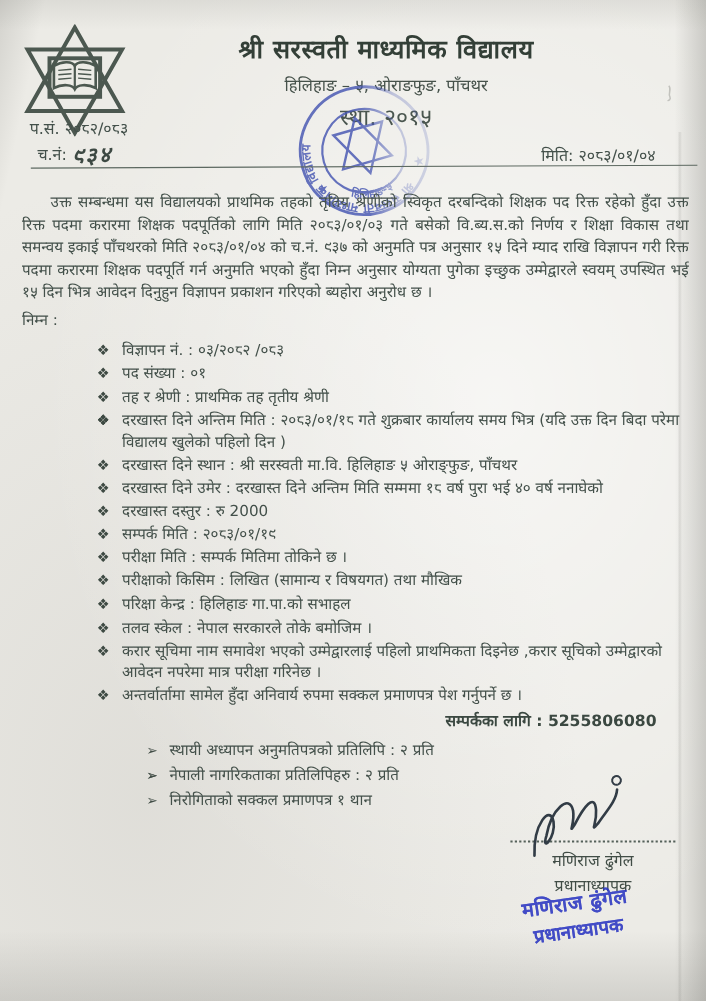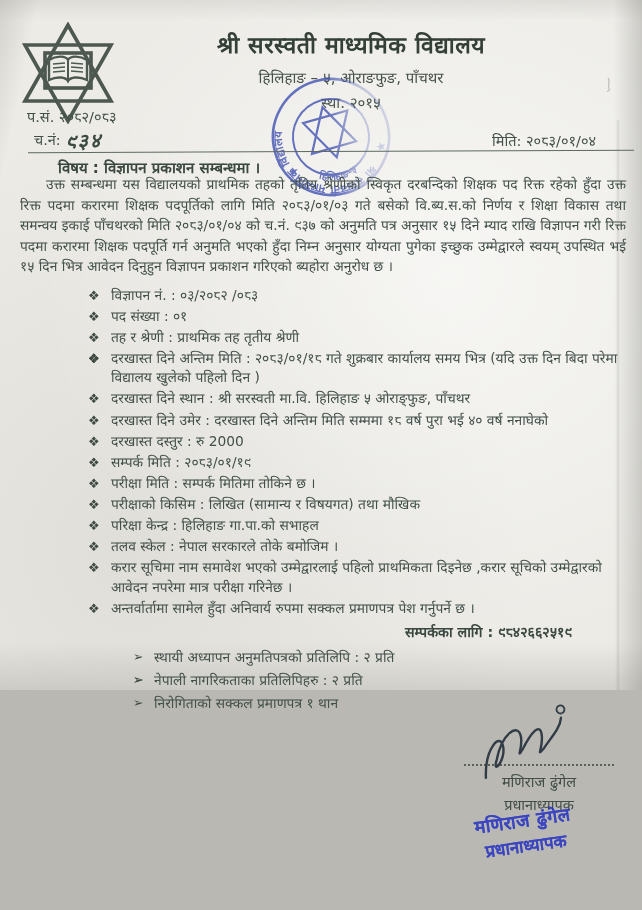--- a/index.html
+++ b/index.html
@@ -2,40 +2,40 @@
 <html lang="ne"><head>
 <meta charset="utf-8">
 <style>
   html,body{margin:0;padding:0;}
   body{
     width:642px;height:910px;overflow:hidden;
     font-family:"DejaVu Sans",sans-serif;
     background:#b9b8b3;
   }
   .page{
-    position:relative;width:642px;height:690px;
+    position:relative;width:642px;height:910px;
     color:#43504a;
     background:
       linear-gradient(102deg, rgba(110,110,105,.20), rgba(0,0,0,0) 5%),
       linear-gradient(to left, rgba(95,95,90,.25), rgba(0,0,0,0) 4.5%),
       linear-gradient(to bottom, rgba(140,140,134,.16), rgba(0,0,0,0) 3%, rgba(0,0,0,0) 93%, rgba(115,115,110,.22)),
       radial-gradient(ellipse at 70% 40%, rgba(255,255,255,.55), rgba(0,0,0,0) 65%),
       radial-gradient(ellipse at 20% 80%, rgba(200,198,192,.35), rgba(0,0,0,0) 55%),
       #ecebe6;
   }
   .page::after{ 
     content:"";position:absolute;top:120px;bottom:0;right:22px;width:4px;
     background:linear-gradient(to right, rgba(0,0,0,0), rgba(90,90,85,.14), rgba(0,0,0,0));
   }
   
   .logo{position:absolute;left:16px;top:22px;width:104px;height:102px;}
   .head-center{position:absolute;left:130px;right:70px;top:28px;text-align:center;}
   .school-name{font-size:23px;font-weight:bold;color:#333f37;letter-spacing:.5px;}
   .school-address{font-size:15px;margin-top:7px;color:#46524b;}
-  .school-est{font-size:15px;margin-top:5px;color:#4a564f;}
+  .school-est{font-size:21px;margin-top:5px;color:#4a564f;}
   .seal-center{
     position:absolute;left:268px;top:74px;width:126px;height:126px;
     transform:rotate(-16deg);opacity:.82;
     -webkit-mask-image:linear-gradient(100deg,#000 50%,rgba(0,0,0,.35) 72%,rgba(0,0,0,.18));
     mask-image:linear-gradient(100deg,#000 50%,rgba(0,0,0,.35) 72%,rgba(0,0,0,.18));
   }
   .ref-no{position:absolute;left:27px;top:106px;font-size:14.5px;}
   .dispatch{position:absolute;left:34px;top:127px;font-size:14.5px;}
   .dispatch .handwritten{
     display:inline-block;font-size:20px;font-weight:600;font-style:italic;
@@ -116,45 +116,45 @@
     <path d="M8 2 C11 5, 7 9, 9 12 C10 14, 8 16, 7 15" fill="none" stroke="#8d8d88" stroke-width="1.4"></path>
   </svg>
 
   <div class="ref-no">प.सं. २०८२/०८३</div>
   <div class="dispatch">
     <span>च.नं:</span>
     <span class="handwritten">९३४</span>
   </div>
   <div class="date-line">मिति: २०८३/०१/०४</div>
   <div class="rule"></div>
-  <div class="subject">विषय : विज्ञापन प्रकाशन सम्बन्धमा ।</div>
 
   <div class="letter-body">
     <p class="para">उक्त सम्बन्धमा यस विद्यालयको प्राथमिक तहको तृतिय श्रेणीको स्विकृत दरबन्दिको शिक्षक पद रिक्त रहेको हुँदा उक्त रिक्त पदमा करारमा शिक्षक पदपूर्तिको लागि मिति २०८३/०१/०३ गते बसेको वि.ब्य.स.को निर्णय र शिक्षा विकास तथा समन्वय इकाई पाँचथरको मिति २०८३/०१/०४ को च.नं. ९३७ को अनुमति पत्र अनुसार १५ दिने म्याद राखि विज्ञापन गरी रिक्त पदमा करारमा शिक्षक पदपूर्ति गर्न अनुमति भएको हुँदा निम्न अनुसार योग्यता पुगेका इच्छुक उम्मेद्वारले स्वयम् उपस्थित भई १५ दिन भित्र आवेदन दिनुहुन विज्ञापन प्रकाशन गरिएको ब्यहोरा अनुरोध छ ।</p>
+    <p class="list-intro">निम्न :</p>
 
     <ul class="notice-list">
       <li><span class="marker">❖</span><span>विज्ञापन नं. : ०३/२०८२ /०८३</span></li>
       <li><span class="marker">❖</span><span>पद संख्या  : ०१</span></li>
       <li><span class="marker">❖</span><span>तह र श्रेणी  : प्राथमिक तह तृतीय श्रेणी</span></li>
       <li><span class="marker">❖</span></li>
       <li><span class="marker">❖</span></li>
       <li><span class="marker">❖</span><span>दरखास्त दिने अन्तिम मिति :  २०८३/०१/१८ गते  शुक्रबार कार्यालय समय भित्र  (यदि उक्त दिन बिदा परेमा विद्यालय खुलेको पहिलो दिन )</span></li>
       <li><span class="marker">❖</span><span>दरखास्त दिने स्थान : श्री सरस्वती मा.वि. हिलिहाङ ५ ओराङ्फुङ, पाँचथर</span></li>
       <li><span class="marker">❖</span><span>दरखास्त दिने उमेर : दरखास्त दिने अन्तिम मिति सम्ममा १८ वर्ष पुरा भई ४० वर्ष ननाघेको</span></li>
       <li><span class="marker">❖</span><span>दरखास्त दस्तुर : रु 2000</span></li>
       <li><span class="marker">❖</span><span>सम्पर्क मिति : २०८३/०१/१९</span></li>
       <li><span class="marker">❖</span><span>परीक्षा मिति : सम्पर्क मितिमा तोकिने छ ।</span></li>
       <li><span class="marker">❖</span><span>परीक्षाको किसिम : लिखित (सामान्य र विषयगत) तथा मौखिक</span></li>
       <li><span class="marker">❖</span><span>परिक्षा केन्द्र : हिलिहाङ गा.पा.को सभाहल</span></li>
       <li><span class="marker">❖</span><span>तलव स्केल : नेपाल सरकारले तोके बमोजिम ।</span></li>
       <li><span class="marker">❖</span><span>करार सूचिमा नाम समावेश भएको उम्मेद्वारलाई पहिलो प्राथमिकता दिइनेछ ,करार सूचिको उम्मेद्वारको आवेदन नपरेमा मात्र परीक्षा गरिनेछ ।</span></li>
       <li><span class="marker">❖</span><span>अन्तर्वार्तामा सामेल हुँदा अनिवार्य रुपमा सक्कल प्रमाणपत्र पेश गर्नुपर्ने छ ।</span></li>
     </ul>
 
-    <div class="contact-line">सम्पर्कका लागि : ९८४२६६२५१९</div>
+    <div class="contact-line">सम्पर्कका लागि : 5255806080</div>
 
     <ul class="doc-list">
       <li><span class="marker">➢</span><span>स्थायी अध्यापन अनुमतिपत्रको प्रतिलिपि : २ प्रति</span></li>
       <li><span class="marker">➢</span></li>
       <li><span class="marker">➢</span><span>नेपाली नागरिकताका प्रतिलिपिहरु : २ प्रति</span></li>
       <li><span class="marker">➢</span><span>निरोगिताको सक्कल प्रमाणपत्र १ थान</span></li>
     </ul>
   </div>
 
   <div class="sign-area">

